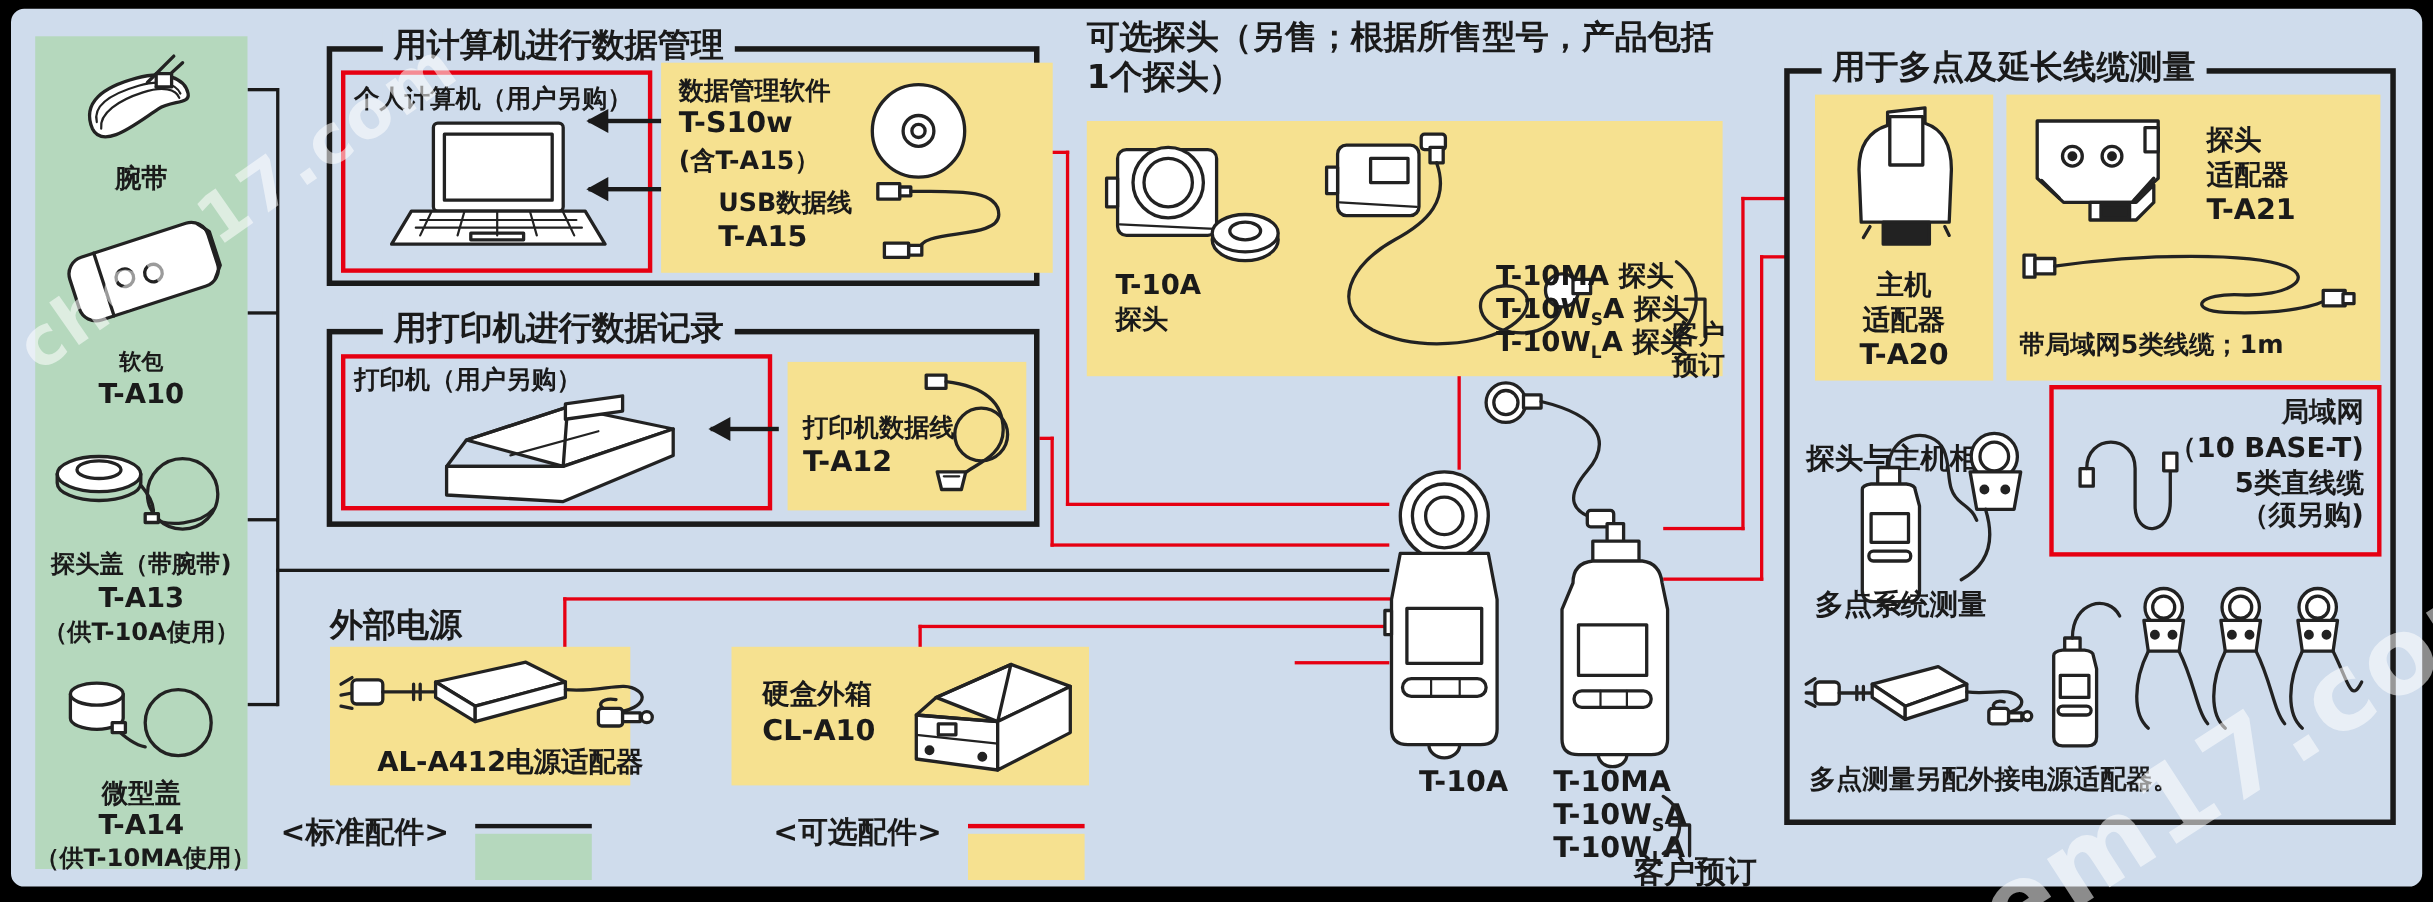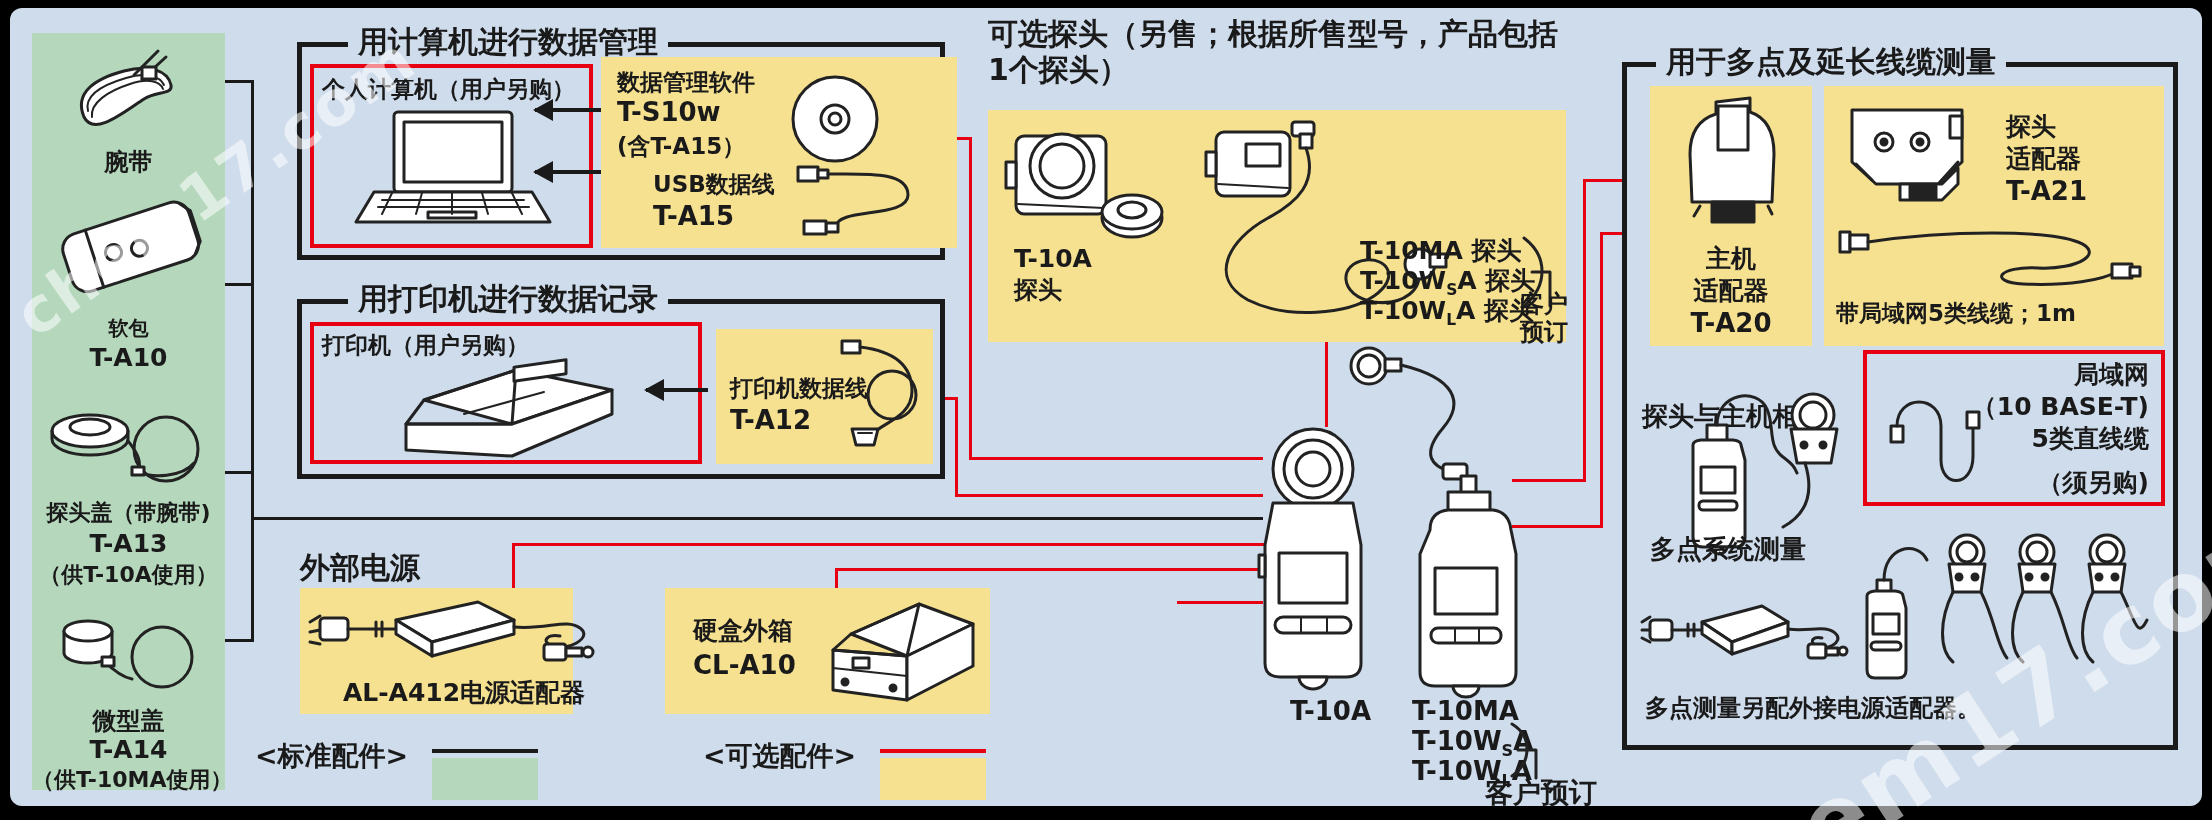--- a/index.html
+++ b/index.html
@@ -341,21 +341,21 @@
     <circle cx="149" cy="60" r="3" class="dk"></circle>
       <circle cx="168" cy="60" r="3" class="dk"></circle>
     <path class="nf" stroke-width="5" d="M62,40 C62,8 102,2 112,24 C120,42 112,60 128,72 C140,81 140,84 142,88"></path>
     <path class="nf" stroke-width="5" d="M150,78 C160,110 150,130 128,142"></path>
   </svg>
 
   <div class="redbox" style="left:1863px;top:350px;width:302px;height:156px;">
     <div class="t" style="right:12px;top:4px;font-size:25px;">局域网</div>
     <div class="t" style="right:12px;top:36px;font-size:25px;">（10 BASE-T)</div>
     <div class="t" style="right:12px;top:68px;font-size:25px;">5类直线缆</div>
-    <div class="t" style="right:12px;top:112px;font-size:25px;text-align:right;">（须另购)</div>
+    <div class="t" style="right:12px;top:97px;font-size:25px;text-align:right;">（须另购)</div>
     <svg class="ill" style="left:18px;top:30px;" width="105" height="112" viewBox="0 0 105 112">
       <rect x="6" y="42" width="12" height="16"></rect>
       <path class="nf" stroke-width="5" d="M12,42 C12,10 56,10 56,42 L56,76 C56,104 88,104 88,72 L88,44"></path>
       <rect x="82" y="28" width="12" height="16"></rect>
     </svg>
   </div>
 
   <div class="t" style="left:1650px;top:532px;font-size:26px;">多点系统测量</div>
   <svg class="ill" style="left:1640px;top:592px;" width="218" height="80" viewBox="0 0 218 80">
     <path class="nf" d="M2,30 L10,25 M2,38 L10,38 M2,46 L10,50"></path>

